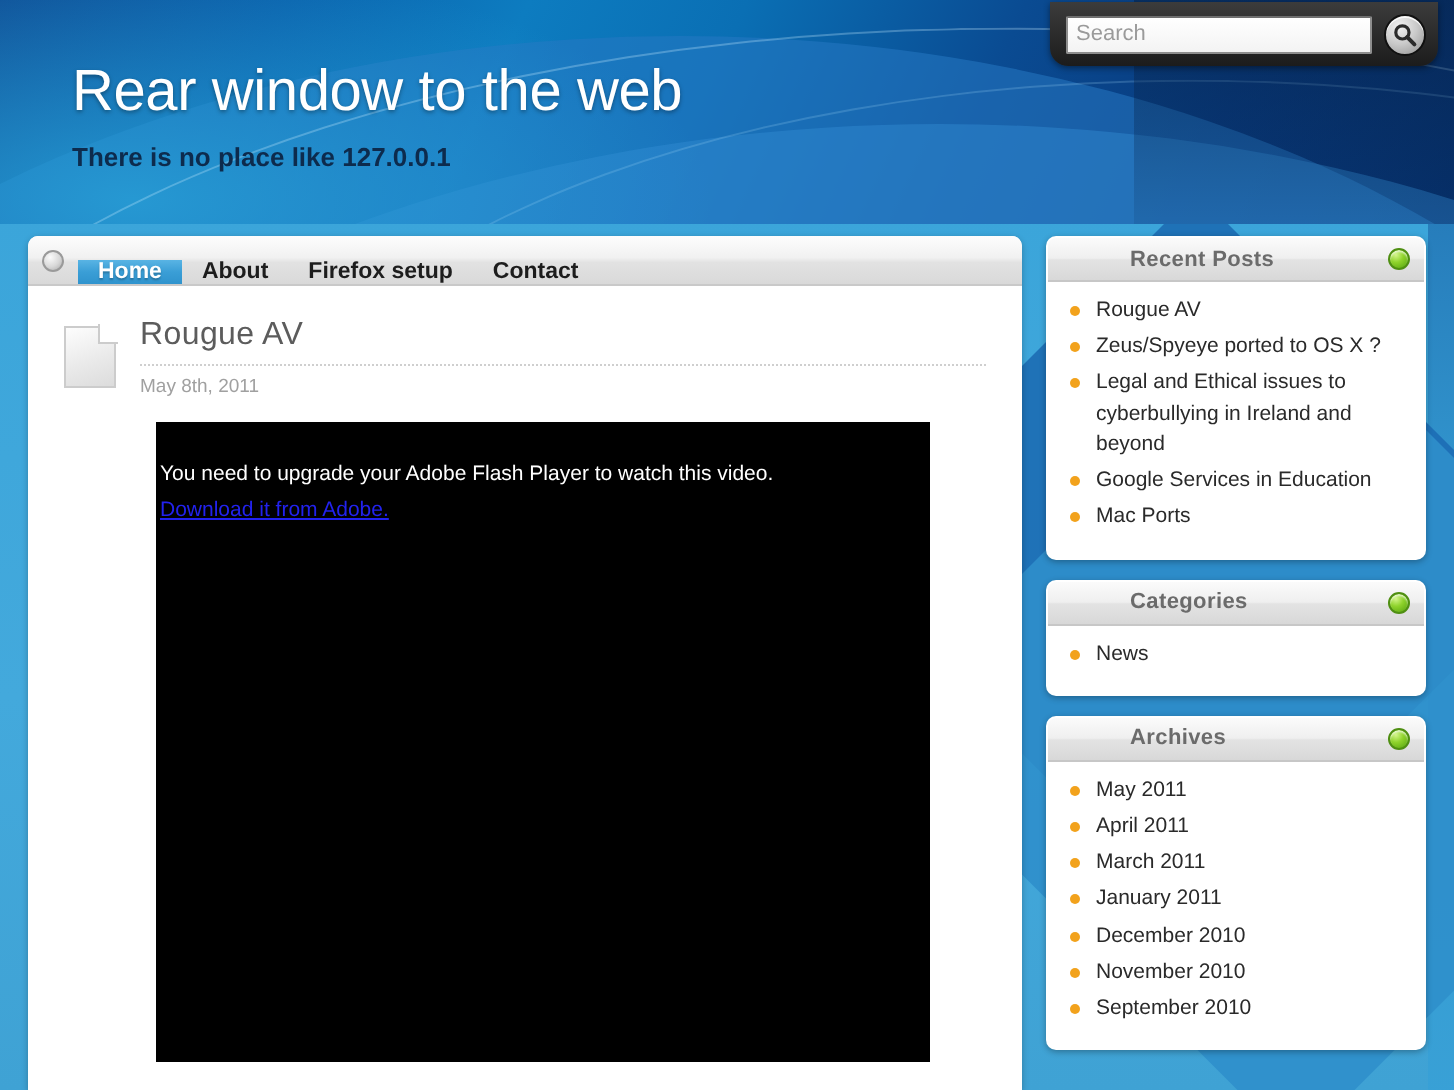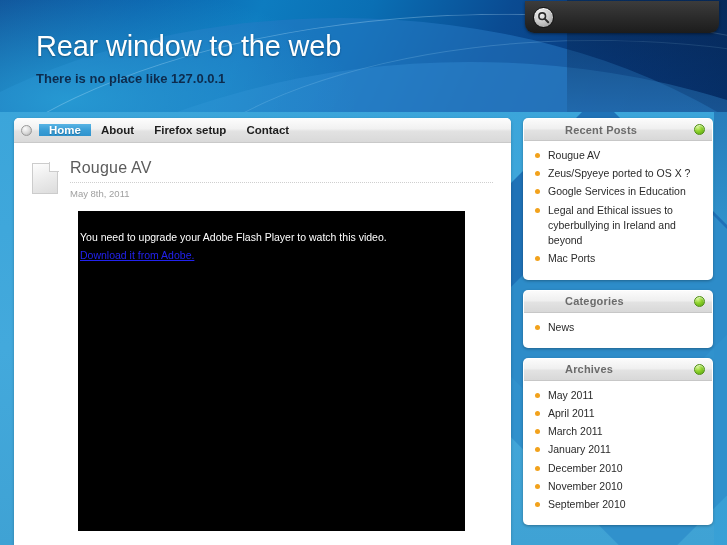--- a/index.html
+++ b/index.html
@@ -178,21 +178,21 @@
     border-radius: 5px 5px 0 0;
     overflow: hidden;
     box-shadow: 0 1px 3px rgba(0,0,0,.25);
   }
   #navbar {
     position: relative;
     height: 25px;
     background: linear-gradient(180deg,#fdfdfd 0%, #f1f1f1 45%, #e2e2e2 55%, #d9d9d9 100%);
     border-bottom: 1px solid #c9c9c9;
     display: flex;
-    align-items: center;
+    align-items: flex-end;
     padding-left: 7px;
   }
   .nav-home-dot {
     align-self: center;
     width: 11px; height: 11px;
     border-radius: 50%;
     background: radial-gradient(circle at 35% 30%, #fbfbfb 0%, #d8d8d8 55%, #a9a9a9 100%);
     border: 1px solid #9a9a9a;
     margin-right: 7px;
     flex: none;
@@ -364,20 +364,21 @@
     <div class="hdr-glow"></div>
     <div class="arc-line arc-a"></div>
     <div class="arc-line arc-b"></div>
     <div class="arc-line arc-c"></div>
     <div class="hdr-dark-right"></div>
 
     <h1 id="site-title">Rear window to the web</h1>
     <div id="site-tagline">There is no place like 127.0.0.1</div>
 
     <div id="search-wrap">
+      <input id="search-input" type="text" placeholder="Search" style="">
       <div id="search-button">
         <span>
           <svg width="13" height="13" viewBox="0 0 13 13">
             <circle cx="5.2" cy="5.2" r="3.3" fill="none" stroke="#2b2b2b" stroke-width="1.6"></circle>
             <line x1="7.6" y1="7.6" x2="11.2" y2="11.2" stroke="#2b2b2b" stroke-width="2" stroke-linecap="round"></line>
           </svg>
         </span>
       </div>
     </div>
   </div>
@@ -417,22 +418,22 @@
 
     <div class="widget">
       <div class="widget-head">
         <span class="widget-title">Recent Posts</span>
         <span class="widget-dot"></span>
       </div>
       <div class="widget-body">
         <ul class="wlist">
           <li>Rougue AV</li>
           <li>Zeus/Spyeye ported to OS X ?</li>
+          <li>Legal and Ethical issues to cyberbullying in Ireland and beyond</li>
           <li>Google Services in Education</li>
-          <li>Legal and Ethical issues to cyberbullying in Ireland and beyond</li>
           <li>Mac Ports</li>
         </ul>
       </div>
     </div>
 
     <div class="widget">
       <div class="widget-head">
         <span class="widget-title">Categories</span>
         <span class="widget-dot"></span>
       </div>

